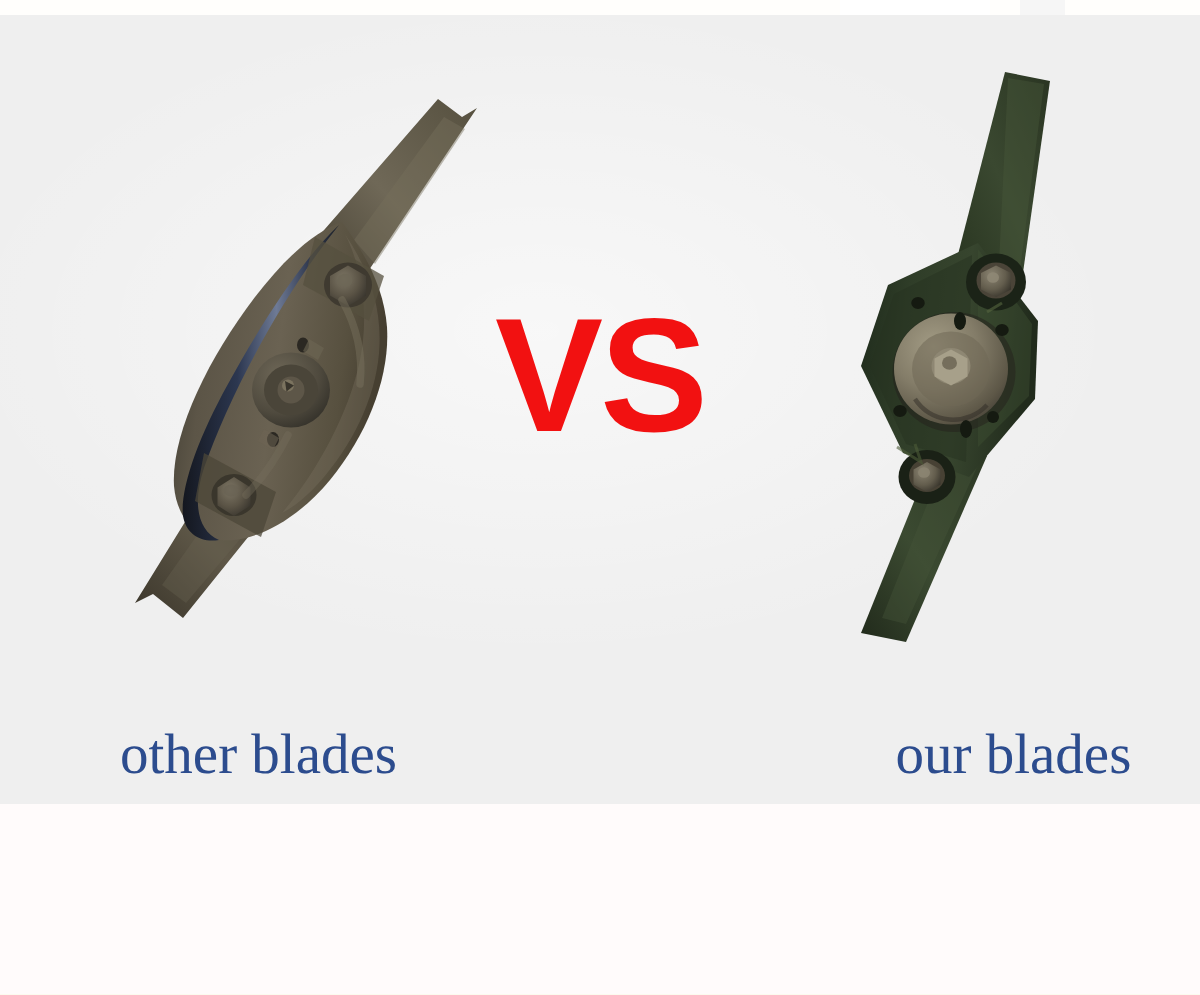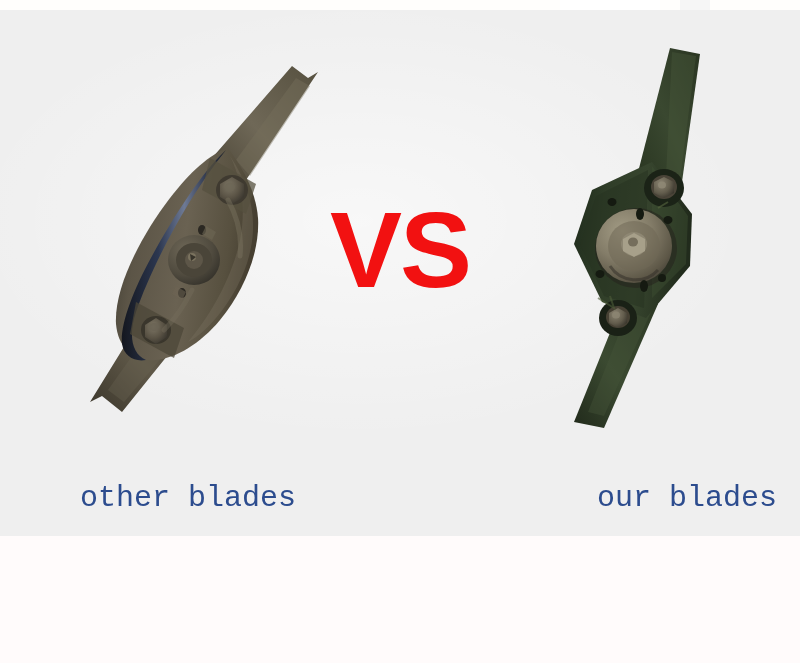--- a/index.html
+++ b/index.html
@@ -71,22 +71,22 @@
     line-height: 108px;
     letter-spacing: -2px;
     color: #f21111;
     z-index: 6;
     user-select: none;
   }
 
   
   .caption {
     position: absolute;
-    font-family: Liberation Mono, monospace;
-    font-size: 30px;
+    font-family: Liberation Serif, serif;
+    font-size: 38px;
     font-weight: 400;
     color: #2c4c8e;
     z-index: 6;
     white-space: nowrap;
   }
   .caption-left  { left: 80px;  top: 481px; }
   .caption-right { left: 597px; top: 481px; }
 
   
   .bullets {

